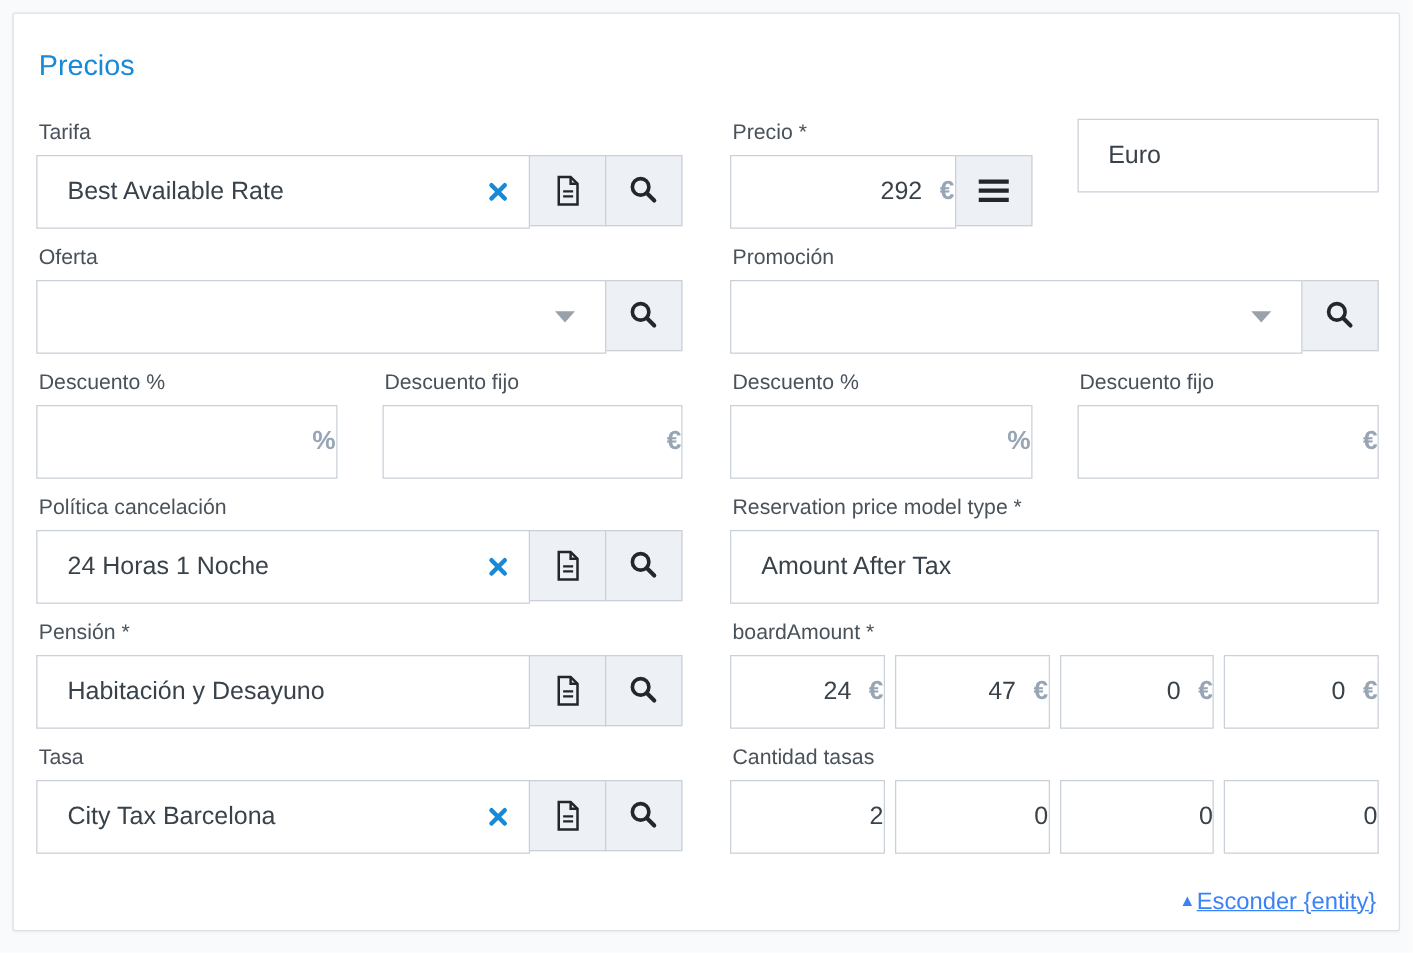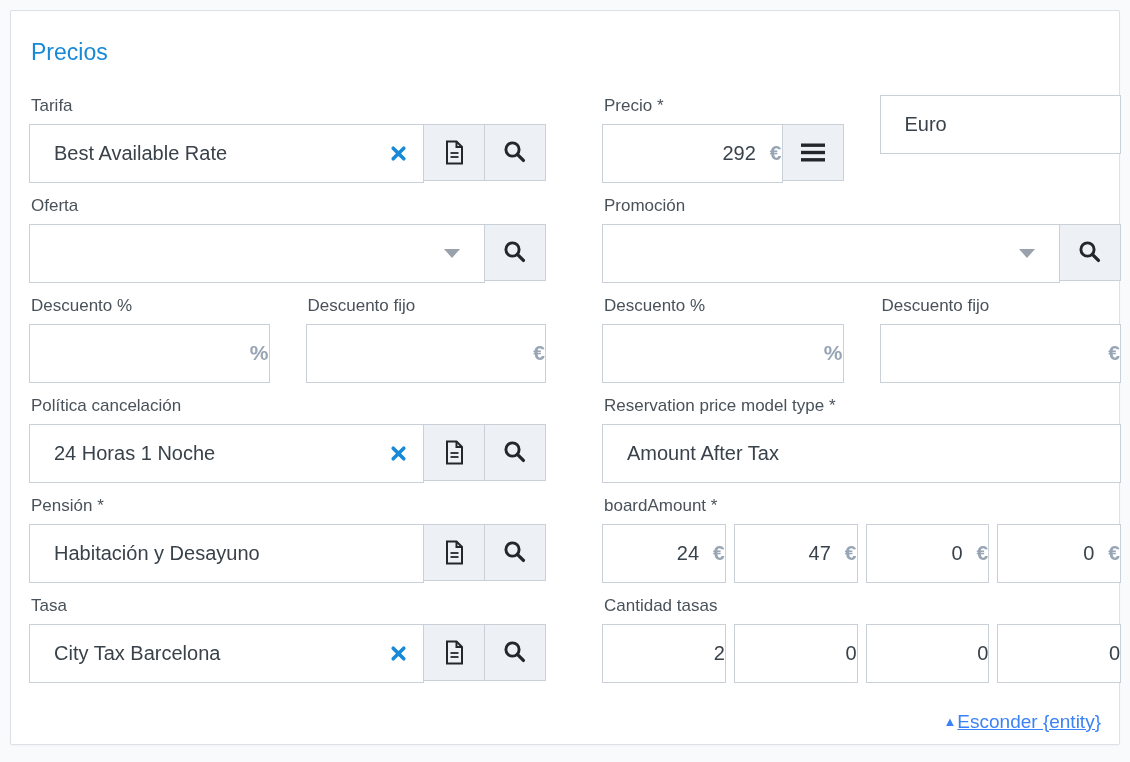--- a/index.html
+++ b/index.html
@@ -13,21 +13,21 @@
     box-sizing:border-box;background:#ffffff;
     border:1px solid #dce1e7;border-radius:2px;
     box-shadow:0 1px 2px rgba(40,50,60,.04);
     padding:20px 18px 0 18px;
   }
   .title{
     color:#1789d6;font-size:23px;font-weight:400;
     margin:8px 0 28px 2px;line-height:1.2;
   }
   .grid{
-    display:grid;grid-template-columns:517px 519px;column-gap:56px;
+    display:grid;grid-template-columns:517px 519px;column-gap:38px;
   }
   .field{margin-bottom:12px;}
   .label{
     display:block;color:#49525a;font-size:17px;line-height:21px;
     margin:0 0 8px 2px;white-space:nowrap;
   }
   .group{display:flex;}
   .split{display:flex;gap:36px;}
   .split>.half{flex:1;min-width:0;}
   .ibox{

